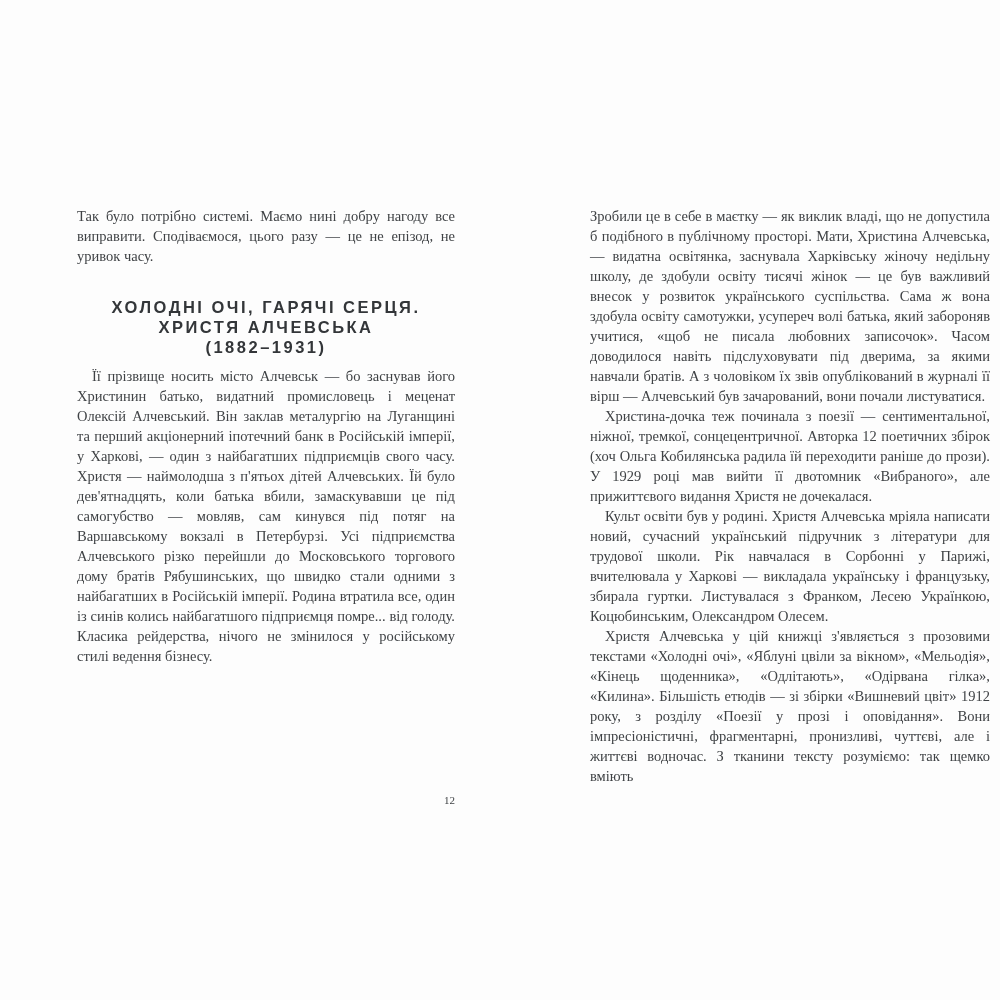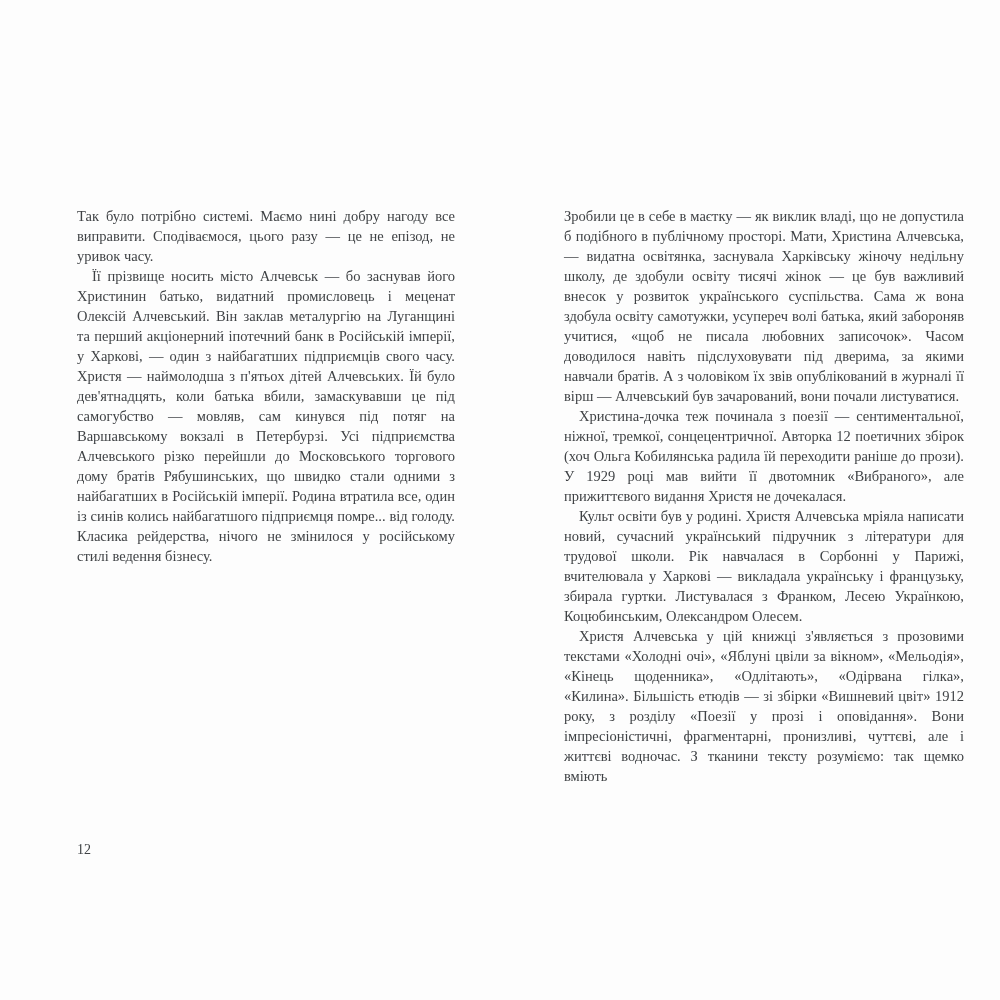--- a/index.html
+++ b/index.html
@@ -21,21 +21,21 @@
   }
   .page-column {
     position: absolute;
     top: 206px;
   }
   .page-column.left {
     left: 77px;
     width: 378px;
   }
   .page-column.right {
-    left: 564px;
+    left: 590px;
     width: 400px;
   }
   .body-text {
     margin: 0;
     font-family: "Liberation Serif", serif;
     font-size: 14.5px;
     line-height: 20px;
     color: #3f4245;
     text-align: justify;
   }
@@ -50,44 +50,49 @@
     font-size: 16.5px;
     line-height: 20px;
     letter-spacing: 2.5px;
     color: #333639;
   }
   .chapter-heading .hline {
     display: block;
   }
   .folio {
     position: absolute;
-    top: 842px;
+    top: 792px;
     font-family: "Liberation Serif", serif;
-    font-size: 14px;
+    font-size: 11px;
     line-height: 16px;
     color: #3f4245;
-    text-align: left;
+    text-align: right;
   }
   .folio.left {
     left: 77px;
     width: 378px;
   }
   .folio.right {
     left: 564px;
     width: 400px;
   }
 </style>
 </head>
 <body>
 
 <div class="spread">
 
   <div class="page-column left">
     <p class="body-text">Так було потрібно системі. Маємо нині добру нагоду все виправити. Сподіваємося, цього разу — це не епізод, не уривок часу.</p>
 
+    <h2 class="chapter-heading">
+      <span class="hline">ХОЛОДНІ ОЧІ, ГАРЯЧІ СЕРЦЯ.</span>
+      <span class="hline">ХРИСТЯ АЛЧЕВСЬКА</span>
+      <span class="hline">(1882–1931)</span>
+    </h2>
 
     <p class="body-text indent">Її прізвище носить місто Алчевськ — бо заснував його Христинин батько, видатний промисловець і меценат Олексій Алчевський. Він заклав металургію на Луганщині та перший акціонерний іпотечний банк в Російській імперії, у Харкові, — один з найбагатших підприємців свого часу. Христя — наймолодша з п'ятьох дітей Алчевських. Їй було дев'ятнадцять, коли батька вбили, замаскувавши це під самогубство — мовляв, сам кинувся під потяг на Варшавському вокзалі в Петербурзі. Усі підприємства Алчевського різко перейшли до Московського торгового дому братів Рябушинських, що швидко стали одними з найбагатших в Російській імперії. Родина втратила все, один із синів колись найбагатшого підприємця помре... від голоду. Класика рейдерства, нічого не змінилося у російському стилі ведення бізнесу.</p>
   </div>
 
   <div class="page-column right">
     <p class="body-text">Зробили це в себе в маєтку — як виклик владі, що не допустила б подібного в публічному просторі. Мати, Христина Алчевська, — видатна освітянка, заснувала Харківську жіночу недільну школу, де здобули освіту тисячі жінок — це був важливий внесок у розвиток українського суспільства. Сама ж вона здобула освіту самотужки, усупереч волі батька, який забороняв учитися, «щоб не писала любовних записочок». Часом доводилося навіть підслуховувати під дверима, за якими навчали братів. А з чоловіком їх звів опублікований в журналі її вірш — Алчевський був зачарований, вони почали листуватися.</p>
     <p class="body-text indent">Христина-дочка теж починала з поезії — сентиментальної, ніжної, тремкої, сонцецентричної. Авторка 12 поетичних збірок (хоч Ольга Кобилянська радила їй переходити раніше до прози). У 1929 році мав вийти її двотомник «Вибраного», але прижиттєвого видання Христя не дочекалася.</p>
     <p class="body-text indent">Культ освіти був у родині. Христя Алчевська мріяла написати новий, сучасний український підручник з літератури для трудової школи. Рік навчалася в Сорбонні у Парижі, вчителювала у Харкові — викладала українську і французьку, збирала гуртки. Листувалася з Франком, Лесею Українкою, Коцюбинським, Олександром Олесем.</p>
     <p class="body-text indent">Христя Алчевська у цій книжці з'являється з прозовими текстами «Холодні очі», «Яблуні цвіли за вікном», «Мельодія», «Кінець щоденника», «Одлітають», «Одірвана гілка», «Килина». Більшість етюдів — зі збірки «Вишневий цвіт» 1912 року, з розділу «Поезії у прозі і оповідання». Вони імпресіоністичні, фрагментарні, пронизливі, чуттєві, але і життєві водночас. З тканини тексту розуміємо: так щемко вміють</p>
   </div>

